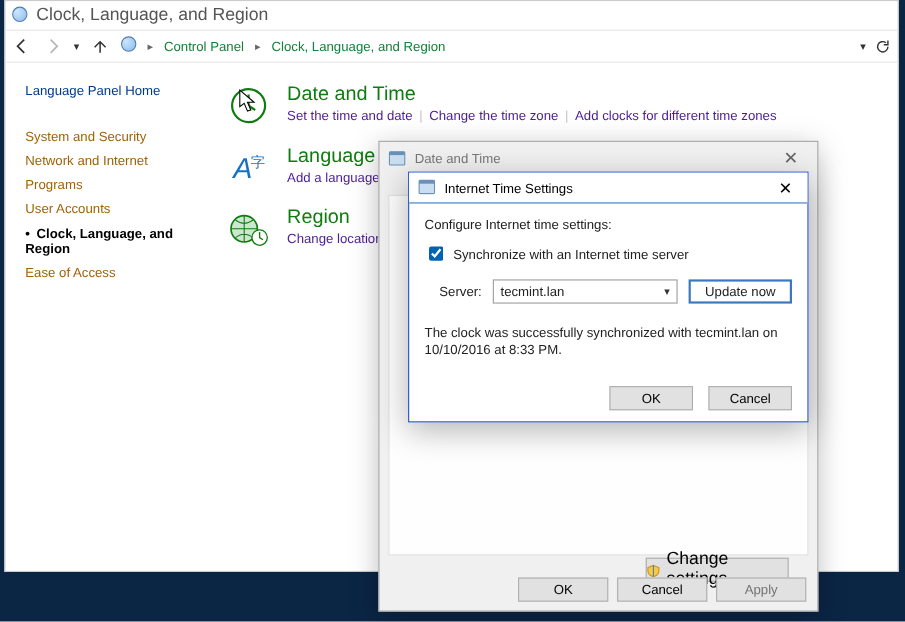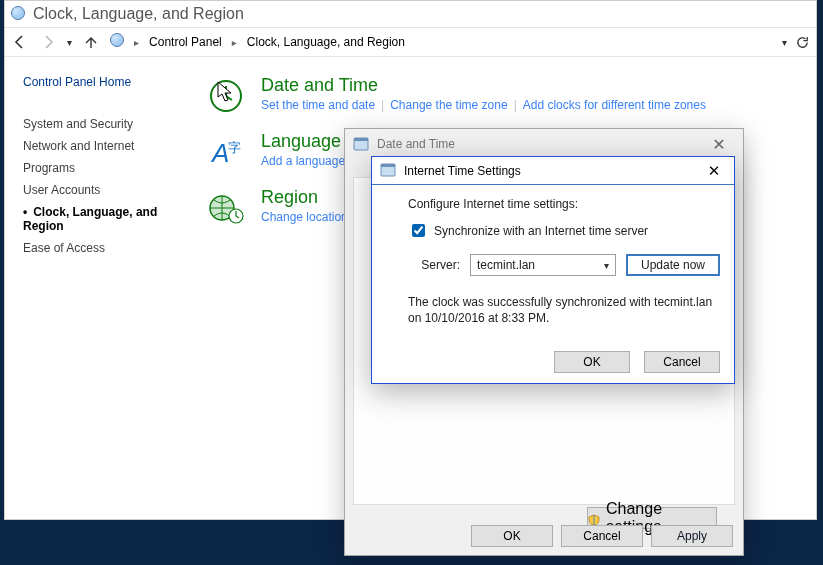--- a/index.html
+++ b/index.html
@@ -10,61 +10,61 @@
   .cp-window { position:absolute; left:4px; top:0; width:813px; height:520px; background:#fff; border:1px solid #ccc; }
   .title-row { height:26px; display:flex; align-items:center; padding:0 6px; gap:6px; color:#555; }
   .title-row .ico { width:16px; height:16px; position:relative; }
   .globe { width:14px; height:14px; border-radius:50%; border:1.4px solid #4f7ab0; background:radial-gradient(circle at 30% 30%, #cde5ff, #8abde8); display:inline-block; }
   .nav-row { height:30px; border-top:1px solid #e5e5e5; border-bottom:1px solid #e5e5e5; display:flex; align-items:center; padding:0 6px; gap:10px; }
   .nav-btn { width:18px; height:18px; display:flex; align-items:center; justify-content:center; }
   .nav-btn svg { display:block; }
   .nav-btn.disabled svg { opacity:.35; }
   .crumbs { display:flex; align-items:center; gap:10px; color:#222; font-size:12px; }
   .crumbs .sep { color:#666; font-size:10px; }
-  .crumbs a { color:#000000; text-decoration:none; }
+  .crumbs a { color:#15803d; text-decoration:none; }
   .nav-right { margin-left:auto; display:flex; align-items:center; gap:8px; }
   .chev { font-size:10px; color:#333; }
   .refresh svg { display:block; }
 
   .cp-body { display:flex; height:calc(100% - 56px); }
   .sidebar { width:186px; padding:18px 18px; font-size:12px; display:flex; flex-direction:column; gap:8px; }
   .sidebar .home { color:#003a8b; margin-bottom:6px; }
-  .sidebar .item { color:#404040; cursor:pointer; }
+  .sidebar .item { color:#a16207; cursor:pointer; }
   .sidebar .item.bold { font-weight:700; color:#000; }
   .sidebar .item.bold::before { content:"•"; color:#000; margin-right:6px; }
   .sidebar .spacer { height:6px; }
 
   .main { flex:1; padding:18px 14px; font-size:12px; position:relative; }
   .cat { display:flex; gap:14px; margin-bottom:14px; }
   .cat-icon { width:42px; height:42px; display:flex; align-items:center; justify-content:center; }
   .cat-body { flex:1; }
   .cat-title { color:#0f7c0f; font-size:18px; font-weight:400; margin-bottom:2px; }
   .links { color:#0b62c4; }
-  .links a { color:#3b82f6; text-decoration:none;text-align:right; }
+  .links a { color:#4c1d95; text-decoration:none;text-align:right; }
   .pipe { color:#c6c6c6; margin:0 6px; }
 
   
   .cursor { position:absolute; left:212px; top:80px; width:18px; height:22px; pointer-events:none; }
 
   
   .dlg1 { position:absolute; left:344px; top:128px; width:400px; height:428px; background:#f0f0f0; border:1px solid #a6a6a6; box-shadow:0 6px 24px rgba(0,0,0,.25); }
   .dlg1 .caption { height:30px; display:flex; align-items:center; padding:0 8px; color:#777; font-size:12px; gap:8px; }
   .dlg1 .caption .x { margin-left:auto; width:32px; height:100%; display:flex; align-items:center; justify-content:center; color:#666; font-size:16px; }
   .dlg1 .inner { position:absolute; left:8px; right:8px; top:48px; bottom:50px; background:#fefefe; border:1px solid #ddd; }
   .chg-btn { position:absolute; right:26px; top:378px; height:22px; width:130px; border:1px solid #adadad; background:#e1e1e1; font-size:16px; display:flex; align-items:center; justify-content:center; gap:6px; }
   .shield { width:12px; height:12px; display:inline-block; }
   .dlg1 .btnrow { position:absolute; bottom:8px; right:10px; display:flex; gap:8px; }
   .winbtn { width:82px; height:22px; border:1px solid #adadad; background:#e1e1e1; font-size:12px; display:flex; align-items:center; justify-content:center; cursor:default; }
-  .winbtn.disabled { color:#0f172a; }
+  .winbtn.disabled { color:#737373; }
 
   
   .dlg2 { position:absolute; left:371px; top:156px; width:364px; height:228px; background:#fff; border:1px solid #1d4ed8; box-shadow:0 8px 28px rgba(0,0,0,.3); }
   .dlg2 .caption2 { height:28px; display:flex; align-items:center; padding:0 8px; font-size:12px; color:#000; border-bottom:1px solid #3b78bf; background:#fff; gap:8px; }
   .caption2 .x2 { margin-left:auto; width:24px; height:100%; display:flex; align-items:center; justify-content:center; font-size:15px; color:#000; }
-  .dlg2 .content { padding:12px 14px 10px 14px; font-size:12px; color:#222;margin-left:22px; }
+  .dlg2 .content { padding:12px 14px 10px 14px; font-size:12px; color:#222; }
   .content .row1 { margin-bottom:10px; }
   .chkrow { display:flex; align-items:center; gap:6px; margin-bottom:14px; }
   .chkrow input { width:13px; height:13px; accent-color:#0063b1; }
   .srvrow { display:flex; align-items:center; gap:10px; margin-bottom:18px; }
   .srvrow .lbl { width:52px; text-align:right; }
   .combo { flex:1; height:22px; border:1px solid #9c9c9c; display:flex; align-items:center; justify-content:space-between; padding:0 6px; background:#fff; font-size:12px; }
   .combo .arr { font-size:10px; color:#333; }
   .upd { width:94px; height:22px; border:2px solid #3b78bf; background:#fff; font-size:12px; text-align:center; display:flex; align-items:center; justify-content:center; }
   .status { line-height:1.35; margin-bottom:18px; }
   .dlg2 .btnrow2 { position:absolute; bottom:10px; right:14px; display:flex; gap:14px; }
@@ -112,21 +112,21 @@
       <span class="refresh">
         <svg width="15" height="15" viewBox="0 0 16 16">
             <path d="M13 8a5 5 0 1 1-1.9-3.9M13 2v4h-4" fill="none" stroke="#333" stroke-width="1.4"></path>
           </svg>
       </span>
     </div>
   </div>
 
   <div class="cp-body">
     <div class="sidebar">
-      <div class="home">Control Panel Home</div>
+      <div class="home">Language Panel Home</div>
       <div class="spacer"></div>
       <div class="item">System and Security</div>
       <div class="item">Network and Internet</div>
       <div class="item">Programs</div>
       <div class="item">User Accounts</div>
       <div class="item bold">Clock, Language, and Region</div>
       <div class="item">Ease of Access</div>
     </div>
 
     <div class="main">

